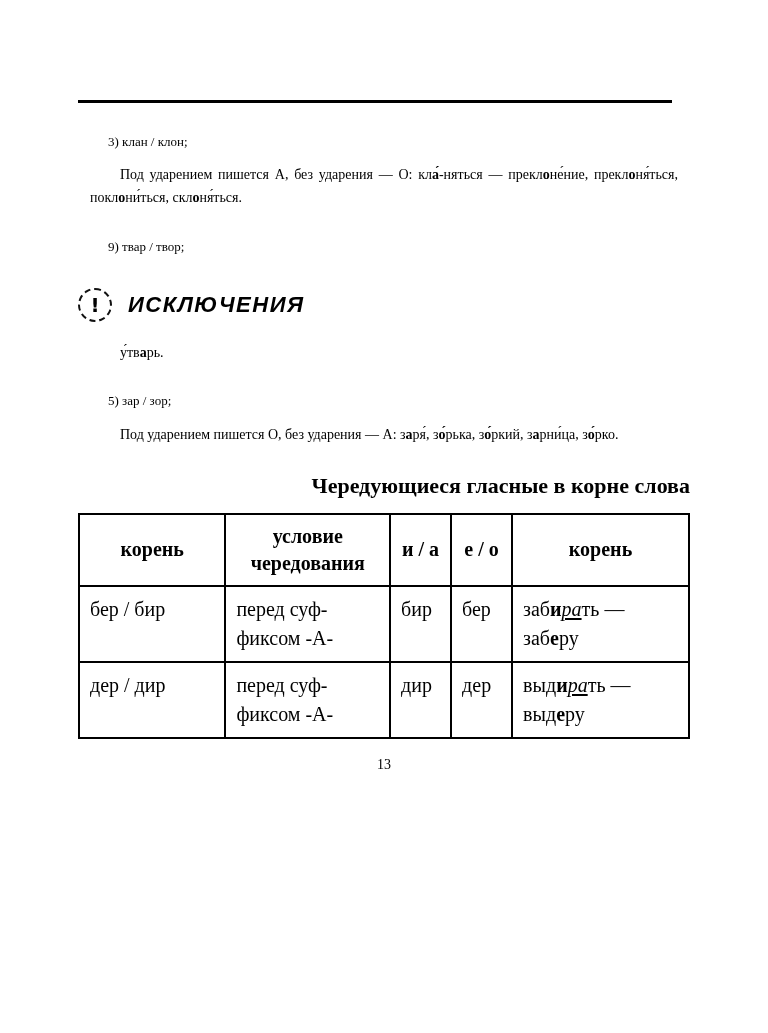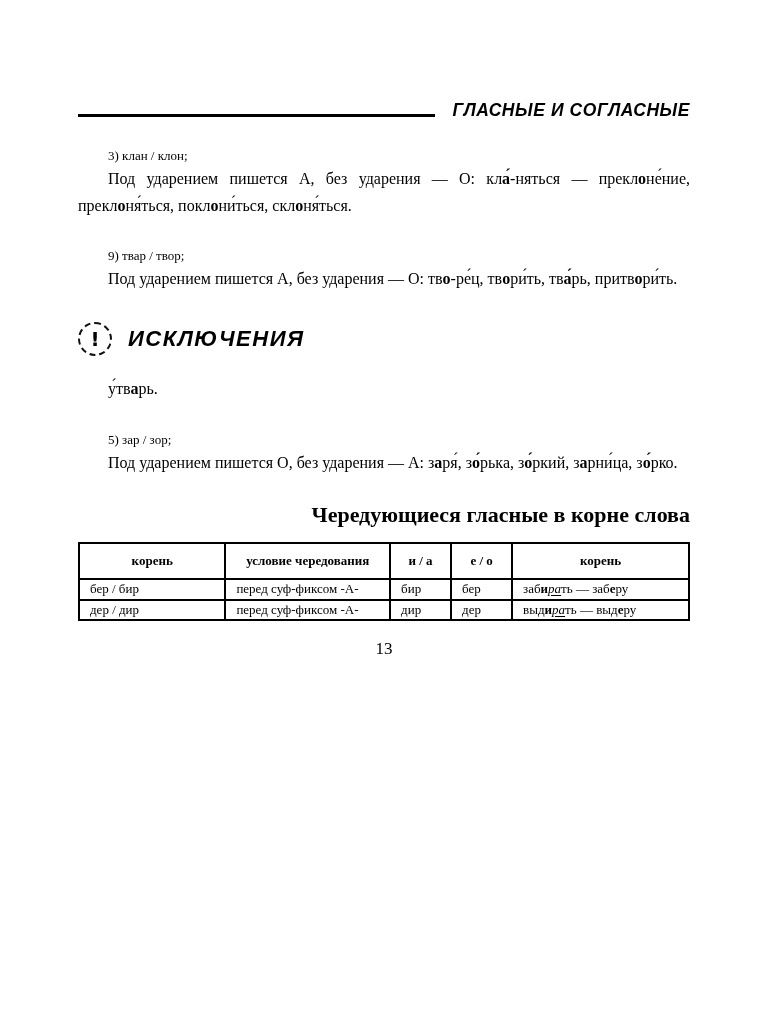--- a/index.html
+++ b/index.html
@@ -23,21 +23,21 @@
     font-size:17.5px; letter-spacing:0.6px;
     white-space:nowrap;
   }
   
   .numline {
     margin:0; font-size:13px; line-height:1.64;
     text-indent:30px;
   }
   .spaced { margin-top:26px; }
   .para {
-    margin:0; font-size:16px; line-height:1.64;
+    margin:12px; font-size:14px; line-height:1.64;
     text-align:justify; text-indent:30px;
   }
   .para.nojust { text-align:left; }
   .para b, .numline b { font-weight:bold; }
   
   .exceptions { display:flex; align-items:center; margin-top:30px; margin-left:0; }
   .excl-icon {
     width:34px; height:34px;
     border:2.5px dashed #111;
     border-radius:50%;
@@ -56,58 +56,56 @@
   .excl-word { margin-top:20px;font-family:Liberation Serif, serif; }
   
   .table-title {
     margin:26px 0 14px 0;
     font-size:22px; font-weight:bold;
     text-align:right;
   }
   table.alt-table {
     width:100%;
     border-collapse:collapse;
-    font-size:13px;
+    font-size:20px;
   }
   table.alt-table th, table.alt-table td {
     border:2px solid #000;
-    padding:0 10px;
+    padding:8px 10px;
   }
   table.alt-table th {
     text-align:center; font-weight:bold;
     vertical-align:middle; line-height:1.35;
     padding:8px 4px;
   }
   table.alt-table td {
     text-align:left; vertical-align:top;
     line-height:1.45;
   }
   table.alt-table td u { text-underline-offset:2px;font-style:italic; }
   
   .page-number {
     margin-top:18px;
     text-align:center;
-    font-size:17px;
+    font-size:14px;
   }
 </style>
 </head>
 <body>
 
 <div class="page">
 
   <div class="header">
     <div class="header-rule"></div>
-    <div class="header-title">ГЛАСНЫЕ И СОГЛАСНЫЕ</div>
   </div>
 
   <p class="numline">3) клан / клон;</p>
   <p class="para">Под ударением пишется А, без ударения — О: кл<b>а́</b>-няться — прекл<b>о</b>не́ние, прекл<b>о</b>ня́ться, покл<b>о</b>ни́ться, скл<b>о</b>ня́ться.</p>
 
   <p class="numline spaced">9) твар / твор;</p>
-  <p class="para">Под ударением пишется А, без ударения — О: тв<b>о</b>-ре́ц, тв<b>о</b>ри́ть, тв<b>а́</b>рь, притв<b>о</b>ри́ть.</p>
 
   <div class="exceptions">
     <div class="excl-icon">
       <span>!</span>
     </div>
     <div class="excl-title">ИСКЛЮЧЕНИЯ</div>
   </div>
   <p class="para nojust excl-word">у́тв<b>а</b>рь.</p>
 
   <p class="numline spaced">5) зар / зор;</p>

